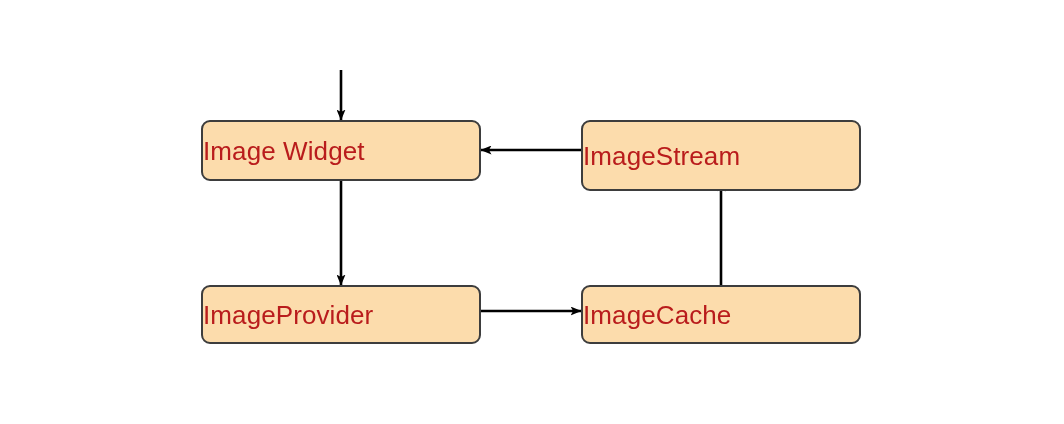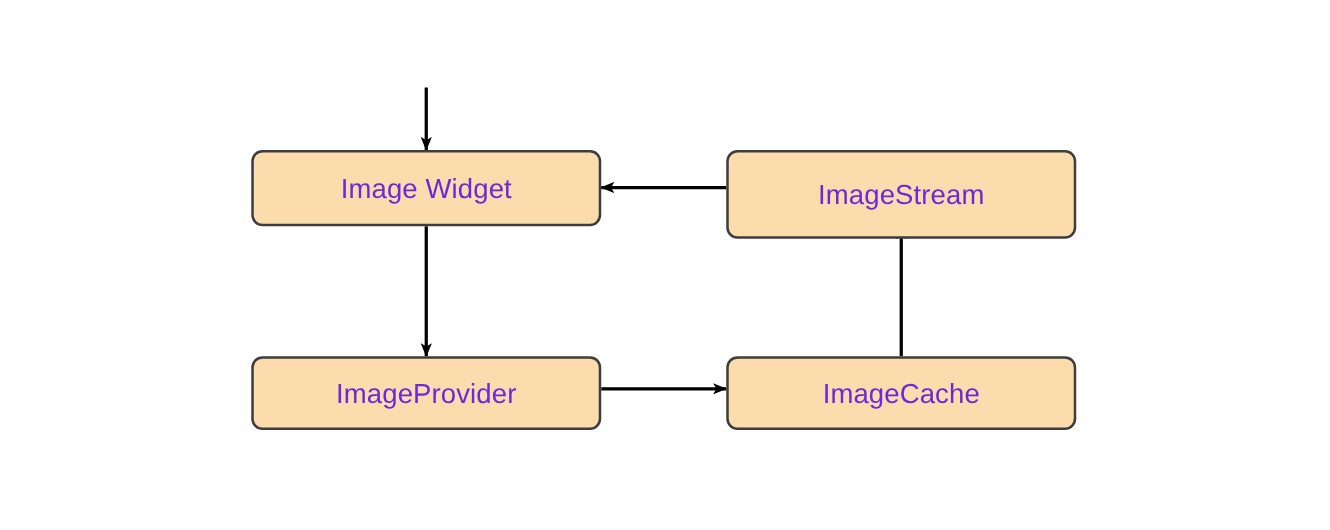--- a/index.html
+++ b/index.html
@@ -24,27 +24,27 @@
     top: 0;
     width: 1064px;
     height: 424px;
     pointer-events: none;
   }
   .node {
     position: absolute;
     box-sizing: border-box;
     display: flex;
     align-items: center;
-    justify-content: center;
+    justify-content: flex-start;
     background: #fcdcac;
     border: 2px solid #3d3d3d;
     border-radius: 9px;
-    color: #6d28d9;
+    color: #b91c1c;
     font-family: "Liberation Sans", sans-serif;
-    font-size: 22px;
+    font-size: 26px;
     font-weight: 400;
     letter-spacing: 0.1px;
     line-height: 1;
     white-space: nowrap;
   }
   .node-label {
     display: block;
   }
   #node-image-widget  { left: 201px; top: 120px; width: 280px; height: 61px; }
   #node-image-stream  { left: 581px; top: 120px; width: 280px; height: 71px; }

